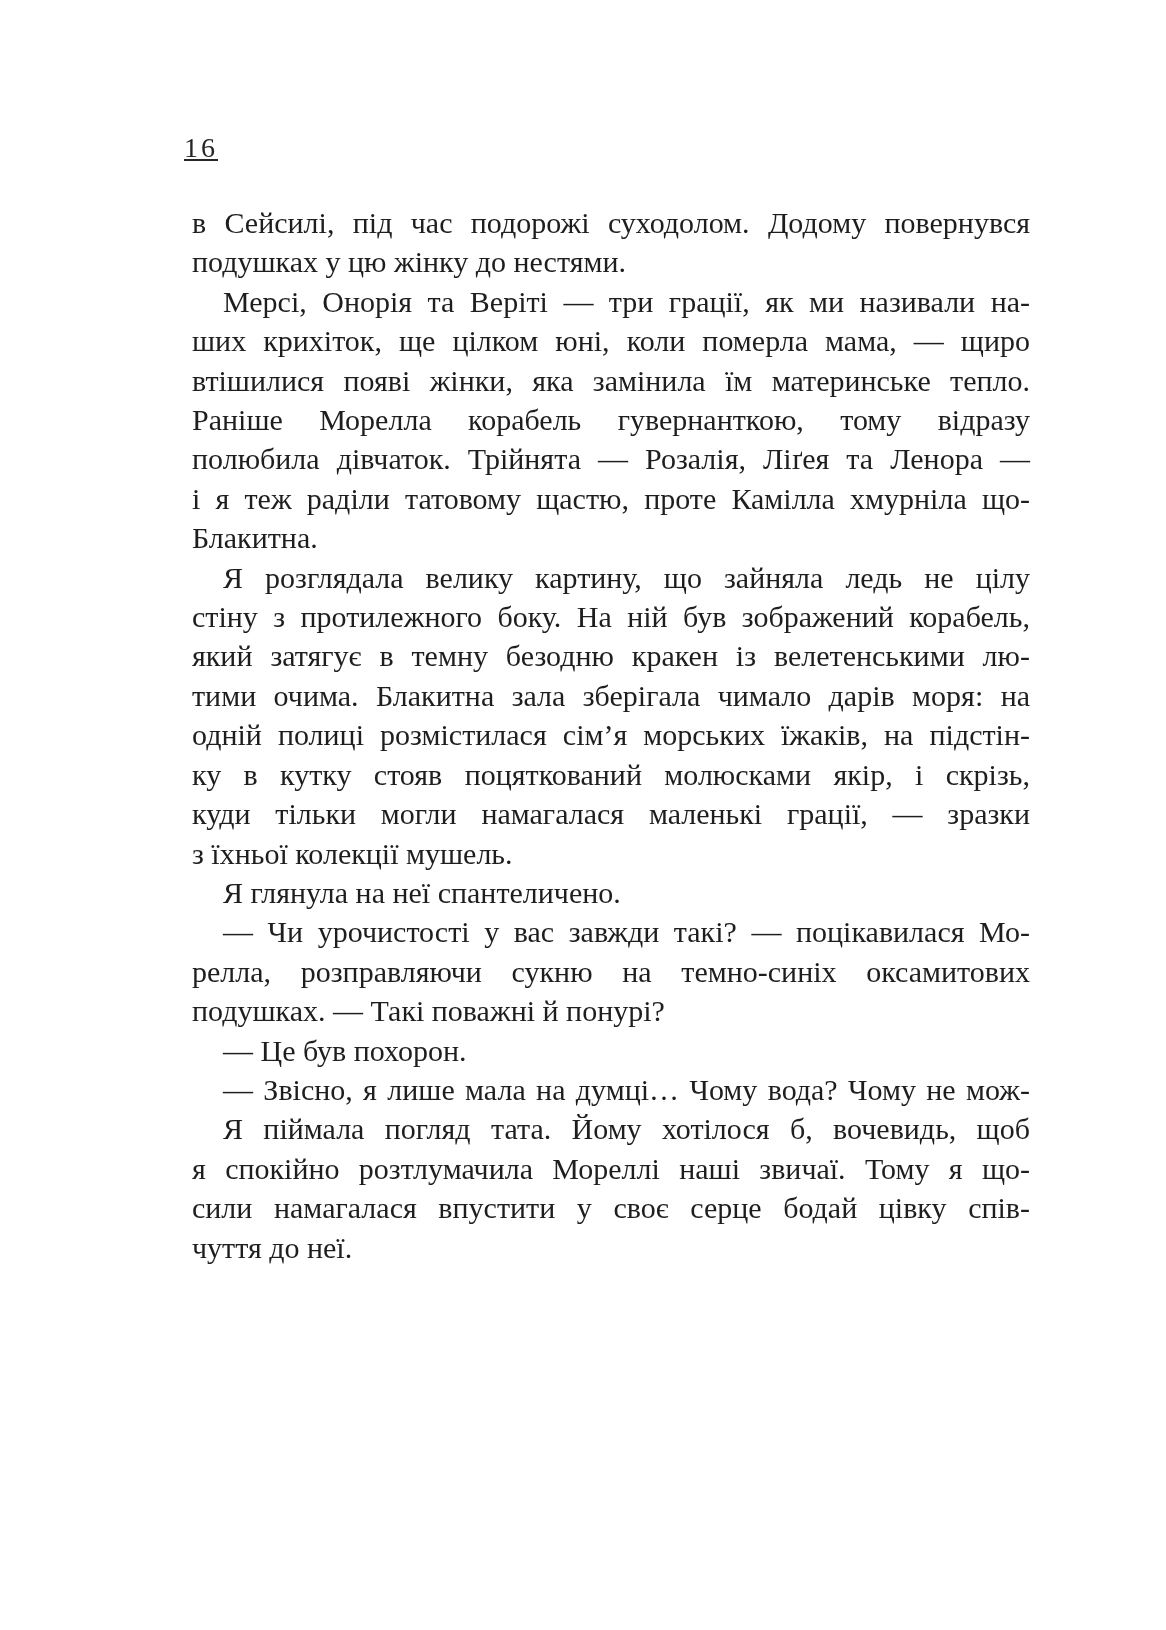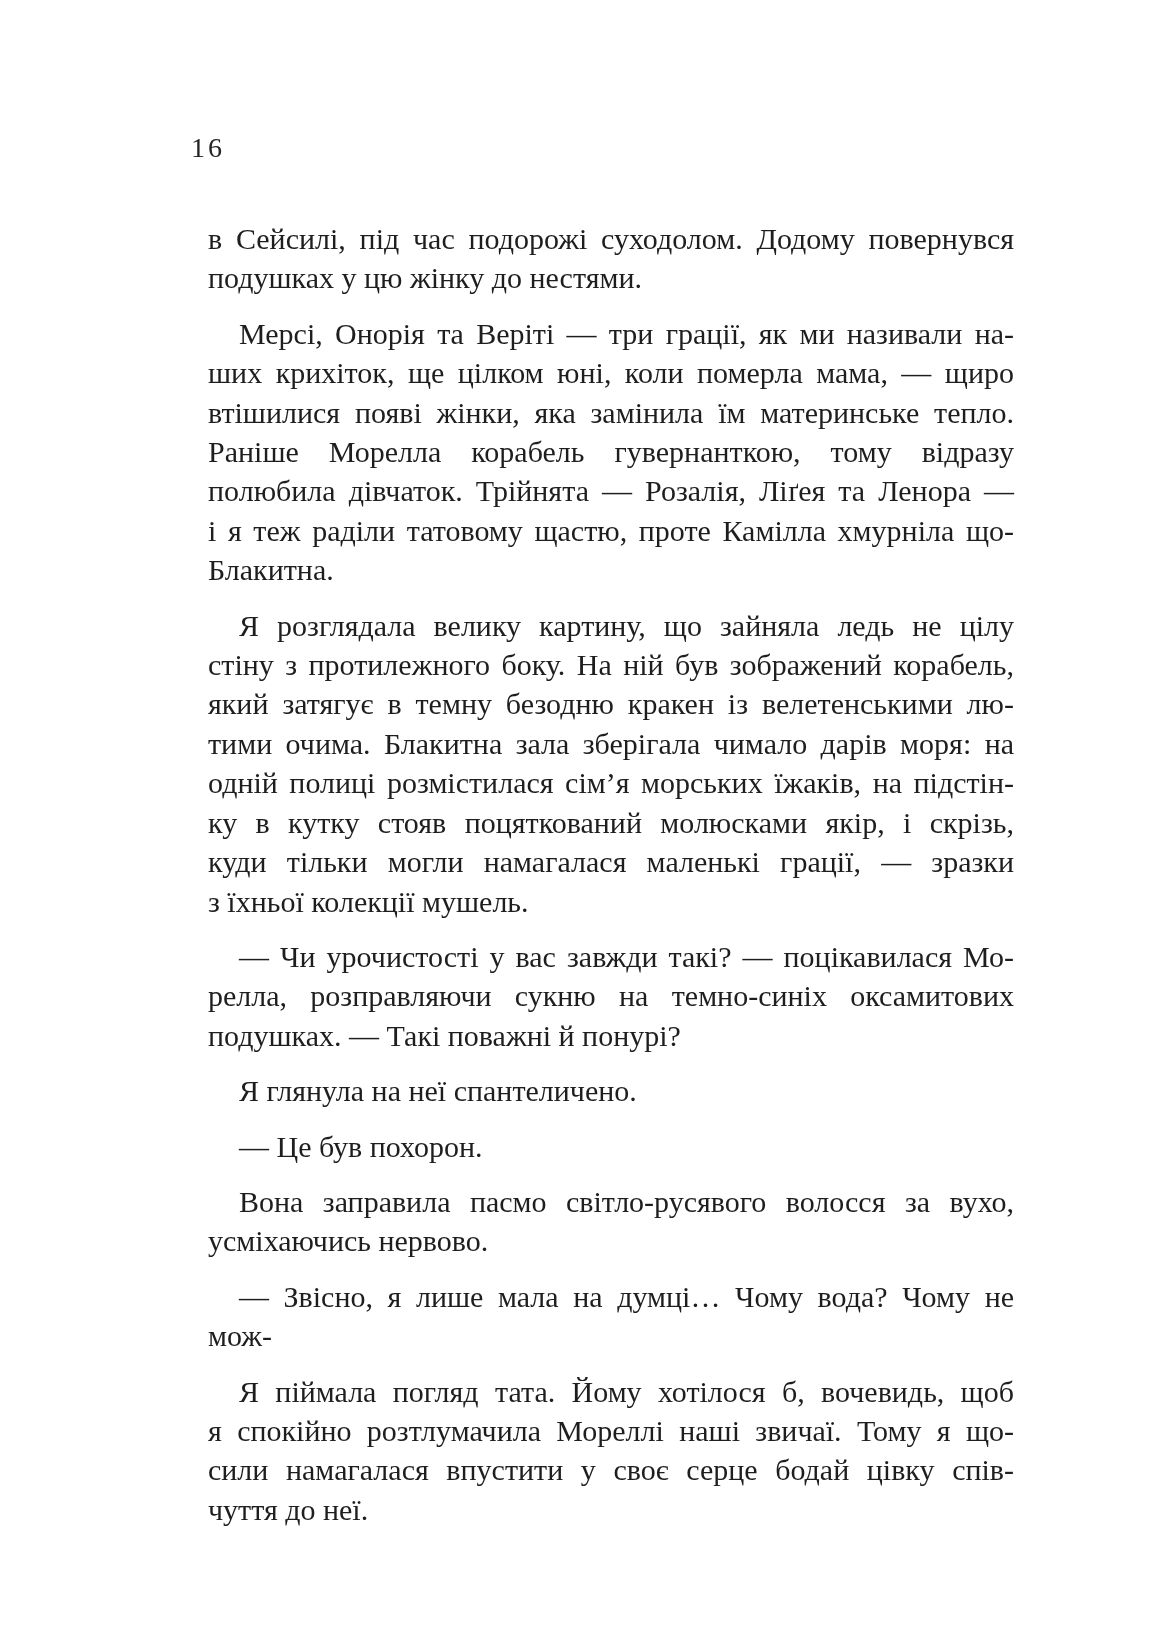--- a/index.html
+++ b/index.html
@@ -17,34 +17,35 @@
   .page {
     position: absolute;
     left: 0; top: 0;
     width: 1166px;
     height: 1630px;
     background: #ffffff;
     overflow: hidden;
   }
   .page-number {
     position: absolute;
-    left: 191px;
+    left: 184px;
     top: 134px;
     font-size: 28px;
     line-height: 1;
     letter-spacing: 3px;
     color: #262626;
+    text-decoration: underline;
   }
   .text-block {
     position: absolute;
     left: 192px;
     top: 203px;
     width: 838px;
   }
-  .para { margin: 16px; }
+  .para { margin: 0; }
   .line {
     font-size: 30px;
     line-height: 39.4px;
     color: #1e1e1e;
   }
   .line.j {
     text-align: justify;
     text-align-last: justify;
   }
   .line.l {
@@ -78,33 +79,29 @@
         <div class="line j ind">Я розглядала велику картину, що зайняла ледь не цілу</div>
         <div class="line j">стіну з протилежного боку. На ній був зображений корабель,</div>
         <div class="line j">який затягує в темну безодню кракен із велетенськими лю-</div>
         <div class="line j">тими очима. Блакитна зала зберігала чимало дарів моря: на</div>
         <div class="line j">одній полиці розмістилася сім’я морських їжаків, на підстін-</div>
         <div class="line j">ку в кутку стояв поцяткований молюсками якір, і скрізь,</div>
         <div class="line j">куди тільки могли намагалася маленькі грації, — зразки</div>
         <div class="line l">з їхньої колекції мушель.</div>
       </div>
       <div class="para">
+        <div class="line l ind">Я глянула на неї спантеличено.</div>
+      </div>
+      <div class="para">
         <div class="line j ind">— Чи урочистості у вас завжди такі? — поцікавилася Мо-</div>
         <div class="line j">релла, розправляючи сукню на темно-синіх оксамитових</div>
         <div class="line l">подушках. — Такі поважні й понурі?</div>
       </div>
       <div class="para">
-        <div class="line l ind">Я глянула на неї спантеличено.</div>
-      </div>
-      <div class="para">
         <div class="line l ind">— Це був похорон.</div>
-      </div>
-      <div class="para">
-        <div class="line j ind">Вона заправила пасмо світло-русявого волосся за вухо,</div>
-        <div class="line l">усміхаючись нервово.</div>
       </div>
       <div class="para">
         <div class="line j ind">— Звісно, я лише мала на думці… Чому вода? Чому не мож-</div>
       </div>
       <div class="para">
         <div class="line j ind">Я піймала погляд тата. Йому хотілося б, вочевидь, щоб</div>
         <div class="line j">я спокійно розтлумачила Мореллі наші звичаї. Тому я що-</div>
         <div class="line j">сили намагалася впустити у своє серце бодай цівку спів-</div>
         <div class="line l">чуття до неї.</div>
       </div>

